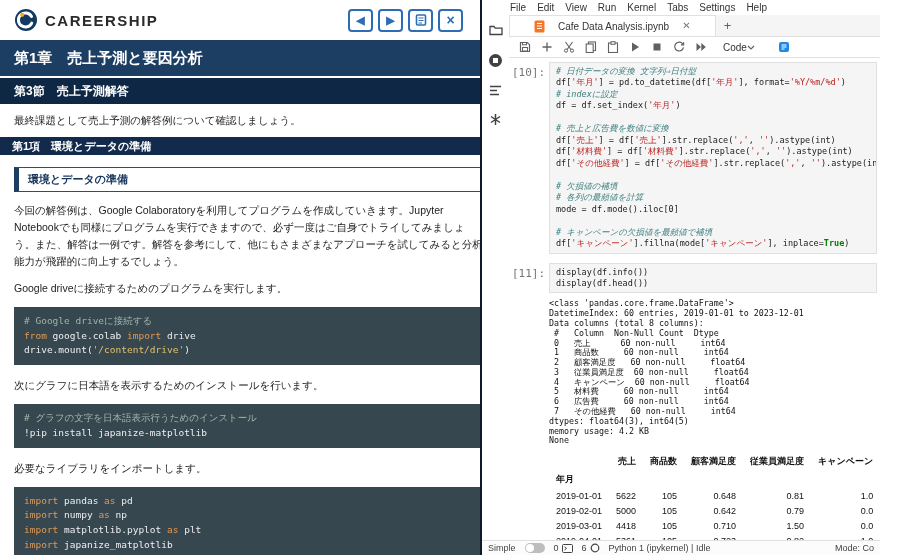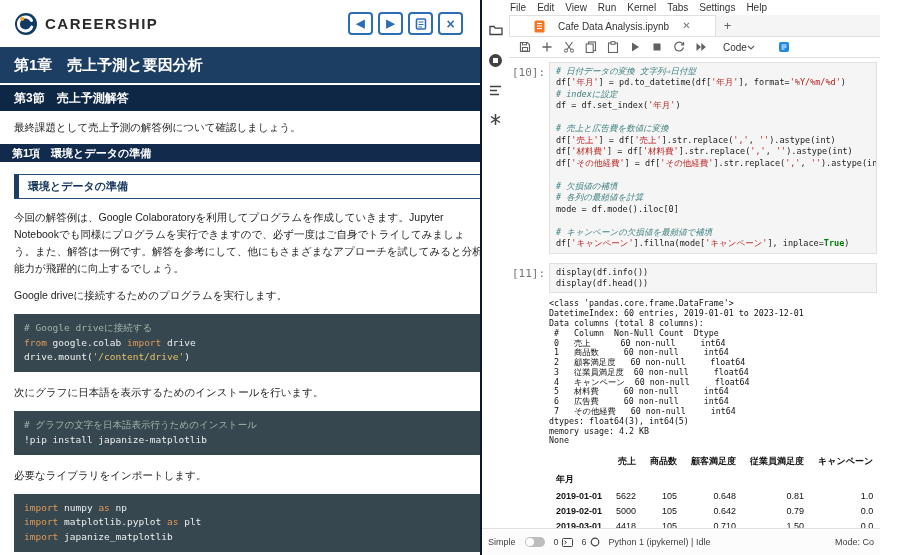--- a/index.html
+++ b/index.html
@@ -2,21 +2,21 @@
 <html><head>
 <meta charset="utf-8">
 <style>
   * { margin:0; padding:0; box-sizing:border-box; }
   html,body { width:906px; height:555px; overflow:hidden; background:#fff;
     font-family:"Liberation Sans","DejaVu Sans",sans-serif; }
   #stage { position:relative; width:906px; height:555px; background:#fff; }
 
   
   .lp { position:absolute; left:0; top:0; width:497px; height:555px; background:#fff; overflow:hidden; }
-  .lp-header { height:47px; display:flex; align-items:center; justify-content:space-between; padding:0 34px 0 14px; }
+  .lp-header { height:40px; display:flex; align-items:center; justify-content:space-between; padding:0 34px 0 14px; }
   .brand { display:flex; align-items:center; gap:7px; }
   .brand-name { font-size:15px; font-weight:bold; color:#2b2b2b; letter-spacing:1.5px; }
   .nav-btns { display:flex; gap:5px; }
   .nav-btn { width:25px; height:23px; border:2px solid #2d6db5; border-radius:4px; background:#fff;
     color:#2d6db5; display:flex; align-items:center; justify-content:center; font-size:11px; font-weight:bold; cursor:pointer; padding:0; }
   .chapter-bar { height:36px; background:#1d3e63; color:#fff; display:flex; align-items:center;
     padding:0 14px; font-size:15px; font-weight:bold; }
   .section-bar { height:26px; background:#0e2745; color:#fff; display:flex; align-items:center;
     padding:0 14px; font-size:12px; font-weight:bold; margin-top:2px; }
   .intro { font-size:10.5px; color:#222; padding:10px 14px 9px; }
@@ -71,24 +71,24 @@
   .code-light .tok-s { color:#BA2121; }
   .code-light .tok-k { color:#008000; font-weight:bold; }
   .cell-output { flex:1; padding-top:1px; overflow:hidden; }
   .out-pre { font-family:"DejaVu Sans Mono","Liberation Mono",monospace; font-size:8.3px;
     line-height:1.18; white-space:pre; color:#111; }
   .out-line { white-space:pre; }
 
   .df-table { border-collapse:collapse; font-size:9px; color:#111; margin-top:6px; white-space:nowrap; }
   .df-table th, .df-table td { padding:2.5px 7px; text-align:right; font-weight:normal; }
   .df-table thead th { font-weight:bold; }
-  .df-table tbody th { font-weight:bold; text-align:left; }
+  .df-table tbody th { font-weight:normal; text-align:left; }
   .df-table thead .idx-name { text-align:left; font-weight:bold; }
 
-  .jp-status { position:absolute; left:0; right:0; bottom:0; height:27px; background:#fcfcfc;
+  .jp-status { position:absolute; left:0; right:0; bottom:0; height:15px; background:#fcfcfc;
     border-top:1px solid #e0e0e0; display:flex; align-items:center; font-size:9px; color:#424242;
     padding:0 6px; gap:9px; }
   .toggle { width:20px; height:10px; border-radius:5px; background:#bdbdbd; position:relative; cursor:pointer; flex-shrink:0; }
   .toggle::after { content:''; position:absolute; left:1px; top:1px; width:8px; height:8px; border-radius:50%; background:#fff; }
   .st-pair { display:flex; align-items:center; gap:3px; }
   .status-right { margin-left:auto; white-space:nowrap; overflow:hidden; }
 </style>
 </head>
 <body>
 
@@ -142,20 +142,21 @@
     <p class="para">次にグラフに日本語を表示するためのインストールを行います。</p>
 
     <div class="codeblock code-dark">
         <div class="code-line"><span class="tok-c"># グラフの文字を日本語表示行うためのインストール</span></div>
         <div class="code-line">!pip install japanize-matplotlib</div>
       </div>
 
     <p class="para">必要なライブラリをインポートします。</p>
 
     <div class="codeblock code-dark">
+        <div class="code-line"><span class="tok-k">import</span> pandas <span class="tok-k">as</span> pd</div>
         <div class="code-line"><span class="tok-k">import</span> numpy <span class="tok-k">as</span> np</div>
         <div class="code-line"><span class="tok-k">import</span> matplotlib.pyplot <span class="tok-k">as</span> plt</div>
         <div class="code-line"><span class="tok-k">import</span> japanize_matplotlib</div>
       </div>
   </div>
 
   <div class="lp-scroll">
     <div class="lp-thumb"></div>
     <div class="lp-down">▼</div>
   </div>

